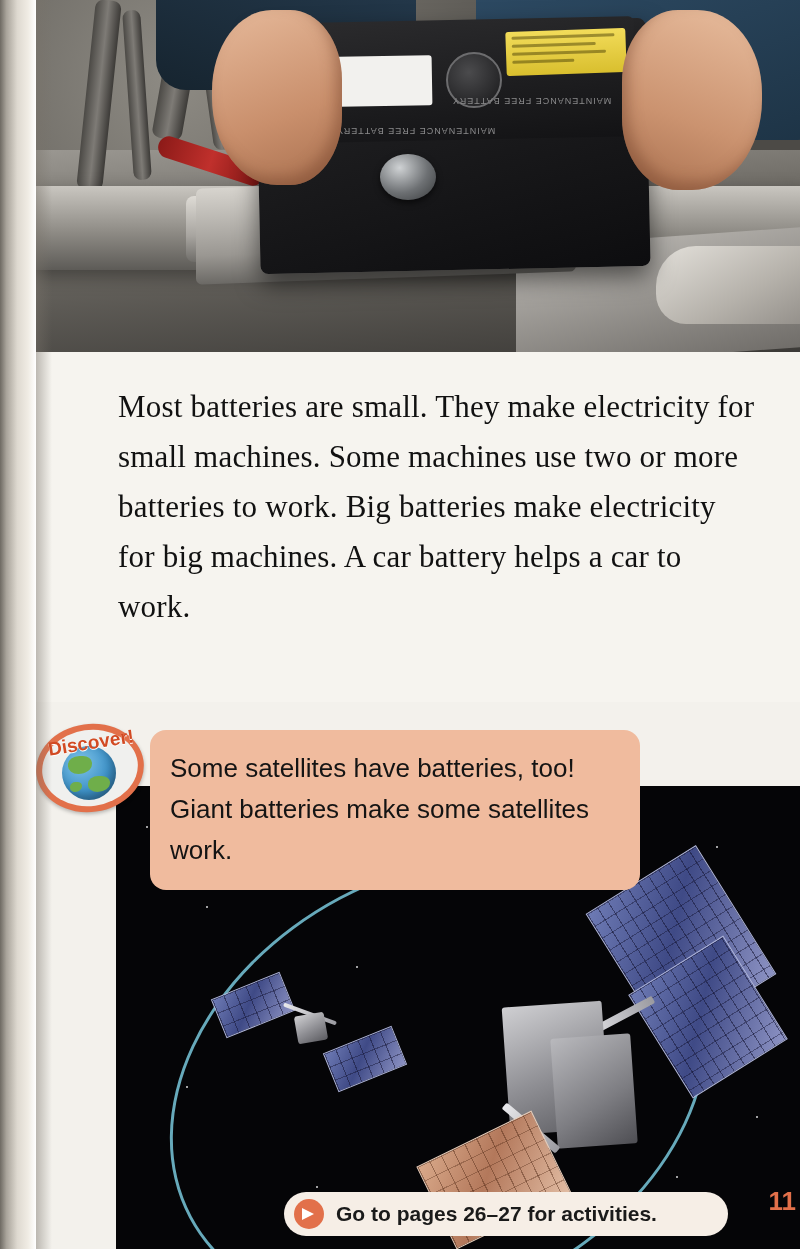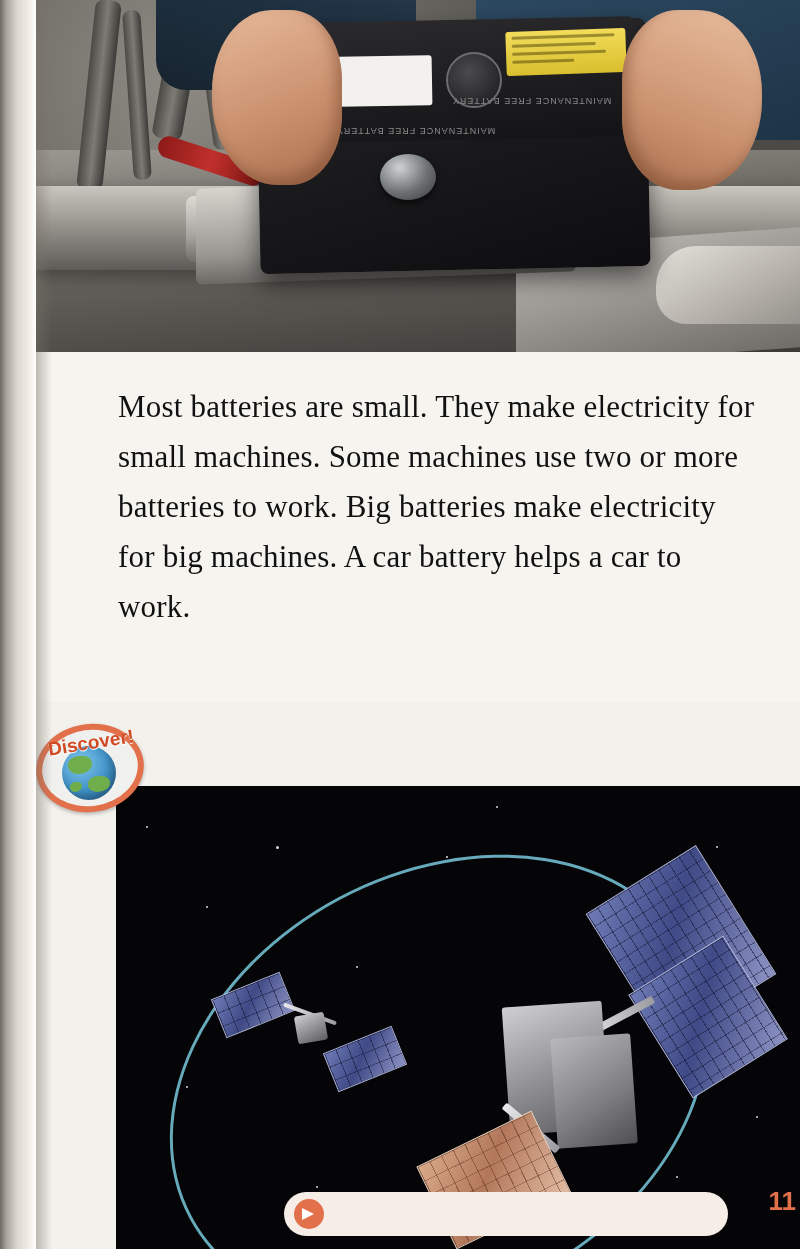--- a/index.html
+++ b/index.html
@@ -513,34 +513,38 @@
       <div class="panel grid" style="left:150px; top:-18px; width:128px; height:150px; transform:rotate(-32deg);"></div>
       <div class="panel grid" style="left:186px; top:70px; width:110px; height:120px; transform:rotate(-32deg);"></div>
       <div class="boom" style="left:112px; top:128px; width:80px; height:8px; transform:rotate(-28deg);"></div>
       <div class="sat-body" style="left:40px; top:118px; width:100px; height:128px; transform:rotate(-4deg);"></div>
       <div class="sat-body" style="left:88px; top:150px; width:80px; height:110px; transform:rotate(-4deg); background:linear-gradient(150deg,#b9b9bd,#7d7d82 60%,#4e4e53);"></div>
       <div class="boom" style="left:30px; top:238px; width:70px; height:8px; transform:rotate(40deg);"></div>
       <div class="panel-gold grid" style="left:-36px; top:248px; width:126px; height:90px; transform:rotate(-26deg);"></div>
     </div>
   </div>
 
+  <div class="callout">
+    <div class="callout-text">Some satellites have batteries, too! Giant batteries make some satellites work.</div>
+  </div>
 
   <div class="discover-badge">
     <div class="db-blob"></div>
     <div class="db-blob2"></div>
     <div class="db-globe">
       <div class="db-land" style="left:6px; top:10px; width:24px; height:18px;"></div>
       <div class="db-land" style="left:26px; top:30px; width:22px; height:16px;"></div>
       <div class="db-land" style="left:8px; top:36px; width:12px; height:10px;"></div>
     </div>
     <div class="db-word">Discover!</div>
   </div>
 
   <div class="activity-banner">
     <div class="arrow-circle"></div>
+    <div class="banner-text">Go to pages 26–27 for activities.</div>
   </div>
 
   <div class="page-number">11</div>
 
   <div class="gutter-shadow"></div>
   <div class="gutter"></div>
 
 </div>
 
 </body></html>

